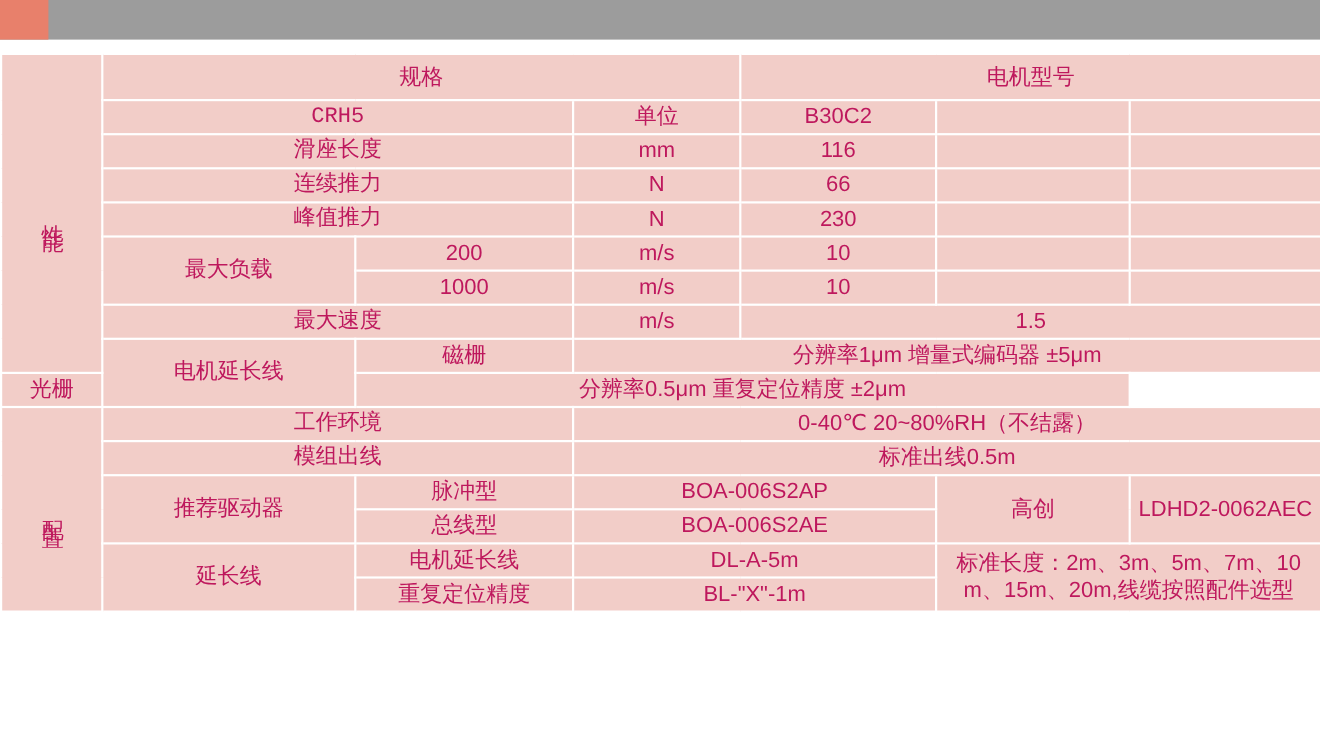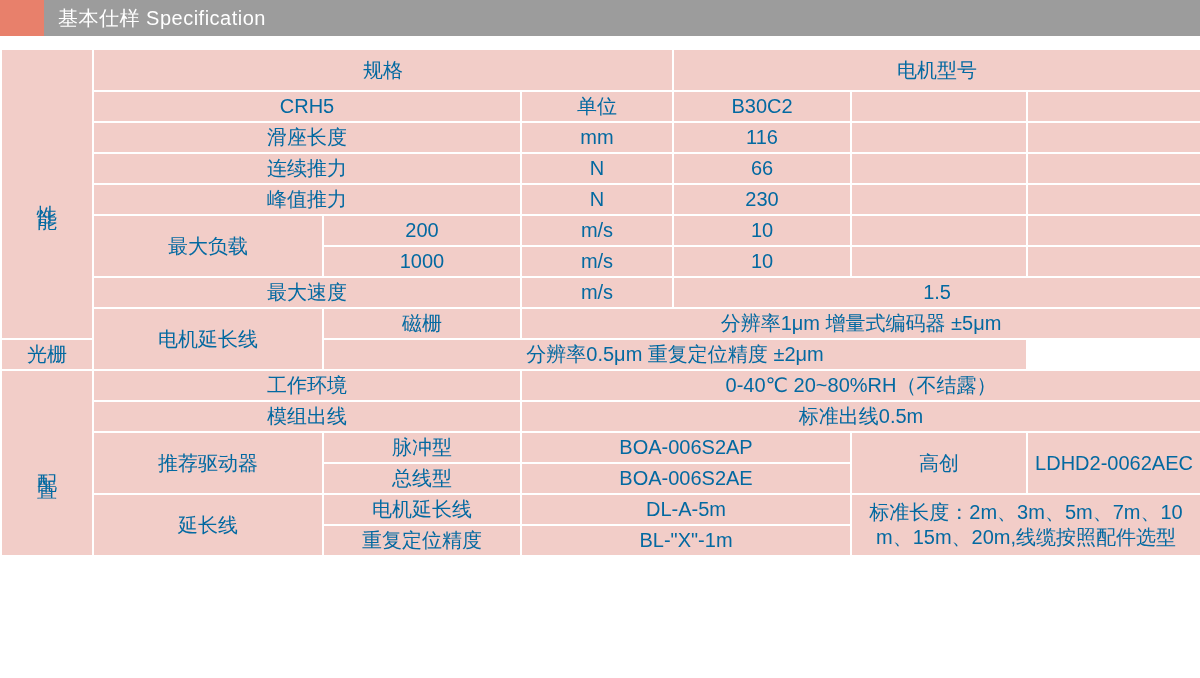--- a/index.html
+++ b/index.html
@@ -45,21 +45,21 @@
     border-collapse: collapse;
     width: 1200px;
     table-layout: fixed;
     margin-top: 12px;
   }
   table.spec td {
     border: 2px solid #ffffff;
     text-align: center;
     vertical-align: middle;
     font-size: 20px;
-    color: #0369a1;
+    color: #be185d;
     padding: 2px 4px;
     background: #f2cdc8;
     line-height: 1.25;
   }
   
   td.section {
     background: #e8806b;
     color: #ffffff;
     font-size: 30px;
     width: 92px;
@@ -80,39 +80,39 @@
   }
   
   td.val {
     background: #f7e2df;
   }
   td.empty {
     background: #f7e2df;
   }
   td.label {
     background: #f1c9c4;
+    font-family: Liberation Mono, monospace;
   }
   td.sublabel {
     background: #f1c9c4;
   }
   td.small {
     font-size: 17px;
     line-height: 1.25;
   }
   td.unit {
     background: #f7e2df;
     font-size: 19px;
   }
 </style>
 </head>
 <body>
 
 <div class="header">
   <div class="header-accent"></div>
-  <div class="header-title">基本仕样 Specification</div>
 </div>
 
 <div class="table-wrap">
 <table class="spec">
   <colgroup>
     <col style="width:92px">
     <col style="width:230px">
     <col style="width:198px">
     <col style="width:152px">
     <col style="width:178px">

